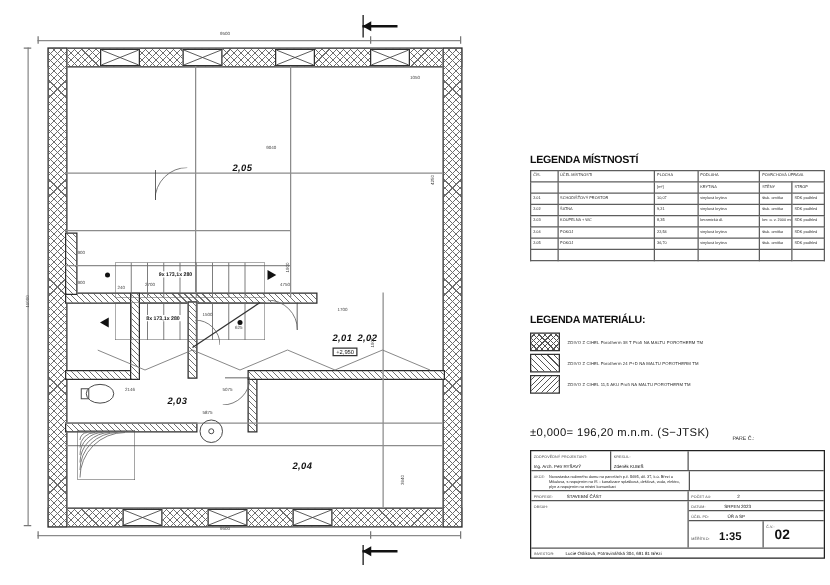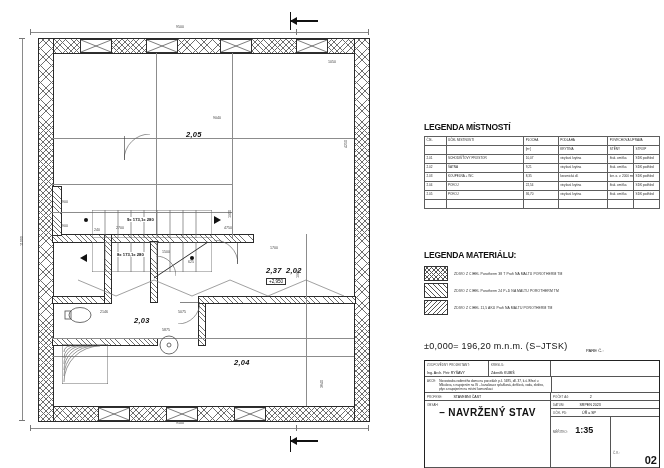--- a/index.html
+++ b/index.html
@@ -170,21 +170,21 @@
             <line x1="30" y1="0" x2="0" y2="12" stroke="#444" stroke-width=".7"></line>
           </svg>
       </div>
       <div class="window" style="left:196px;top:369px;width:30px;height:12px;">
         <svg width="30" height="12" style="display:block">
             <line x1="0" y1="0" x2="30" y2="12" stroke="#444" stroke-width=".7"></line>
             <line x1="30" y1="0" x2="0" y2="12" stroke="#444" stroke-width=".7"></line>
           </svg>
       </div>
 
-      <div class="room-label" style="left:228px;top:228px;">2,37</div>
+      <div class="room-label" style="left:228px;top:228px;">2,01</div>
       <div class="elev-tag" style="left:228px;top:240px;">+2,950</div>
 
       <div style="position:absolute;left:54px;top:172px;width:120px;height:28px;">
         <svg width="120" height="28" style="display:block">
           <rect x="0" y="0" width="120" height="28" fill="none" stroke="#5a5a5a" stroke-width=".8"></rect>
           <g stroke="#6a6a6a" stroke-width=".7">
             <line x1="13" y1="0" x2="13" y2="28"></line>
               <line x1="26" y1="0" x2="26" y2="28"></line>
             <line x1="39" y1="0" x2="39" y2="28"></line>
               <line x1="52" y1="0" x2="52" y2="28"></line>
@@ -247,21 +247,21 @@
       <div style="position:absolute;left:120px;top:296px;">
         <svg width="22" height="22">
             <circle cx="11" cy="11" r="9" fill="none" stroke="#4a4a4a" stroke-width=".8"></circle>
             <circle cx="11" cy="11" r="2" fill="none" stroke="#4a4a4a" stroke-width=".8"></circle>
           </svg>
       </div>
       <div class="dim" style="left:62px;top:272px;">2146</div>
 
       <div class="room-label" style="left:248px;top:228px;">2,02</div>
 
-      <div class="room-label" style="left:196px;top:320px;">2,04</div>
+      <div class="room-label" style="left:196px;top:330px;">2,04</div>
       <div class="dim" style="left:140px;top:272px;">5075</div>
       <div class="dim" style="left:124px;top:290px;">5875</div>
 
       <svg style="position:absolute;left:40px;top:240px;" width="276" height="20">
         <polyline points="0,2 38,18 76,2 114,18 152,2 190,18 228,2 266,18" fill="none" stroke="#777" stroke-width=".7"></polyline>
       </svg>
 
       <div style="position:absolute;left:86px;top:96px;">
         <svg width="26" height="26">
             <path d="M0 26 A26 26 0 0 1 26 0" fill="none" stroke="#6a6a6a" stroke-width=".7"></path>
@@ -442,41 +442,40 @@
           <div class="sub">
             <span class="lbl">POČET A4:</span>
             <span class="val" style="margin-left:18px;">2</span>
           </div>
         </div>
       </div>
 
       <div class="r">
         <div class="cellL" style="padding:2px;">
           <div class="lbl">OBSAH:</div>
-          <div class="bigtitle">– NAVRŽENÝ STAV</div>
         </div>
         <div class="cellR" style="padding:0;">
           <div style="border-bottom:.7px solid #555;padding:1.5px 2px;">
             <div class="sub">
               <span class="lbl">DATUM:</span>
               <span class="val" style="margin-left:12px;">SRPEN 2023</span>
             </div>
           </div>
           <div style="border-bottom:.7px solid #555;padding:1.5px 2px;">
             <div class="sub">
               <span class="lbl">ÚČEL PD:</span>
               <span class="val" style="margin-left:12px;">ÚŘ a SP</span>
             </div>
           </div>
           <div style="display:flex;">
             <div style="flex:1;border-right:.7px solid #555;padding:1.5px 2px;">
               <span class="lbl">MĚŘÍTKO:</span>
               <span class="scale" style="margin-left:3px;">1:35</span>
             </div>
-            <div style="width:44px;padding:1.5px 2px;text-align:right;margin-top:32px;">
+            <div style="width:44px;padding:1.5px 2px;text-align:left;">
               <span class="lbl" style="float:left;">Č.V.:</span>
               <div class="cislo" style="margin-top:3px;">02</div>
             </div>
           </div>
         </div>
       </div>
 
       <div class="r">
         <div class="cellR" style="padding:1.5px 2px;">
           <div class="sub">

